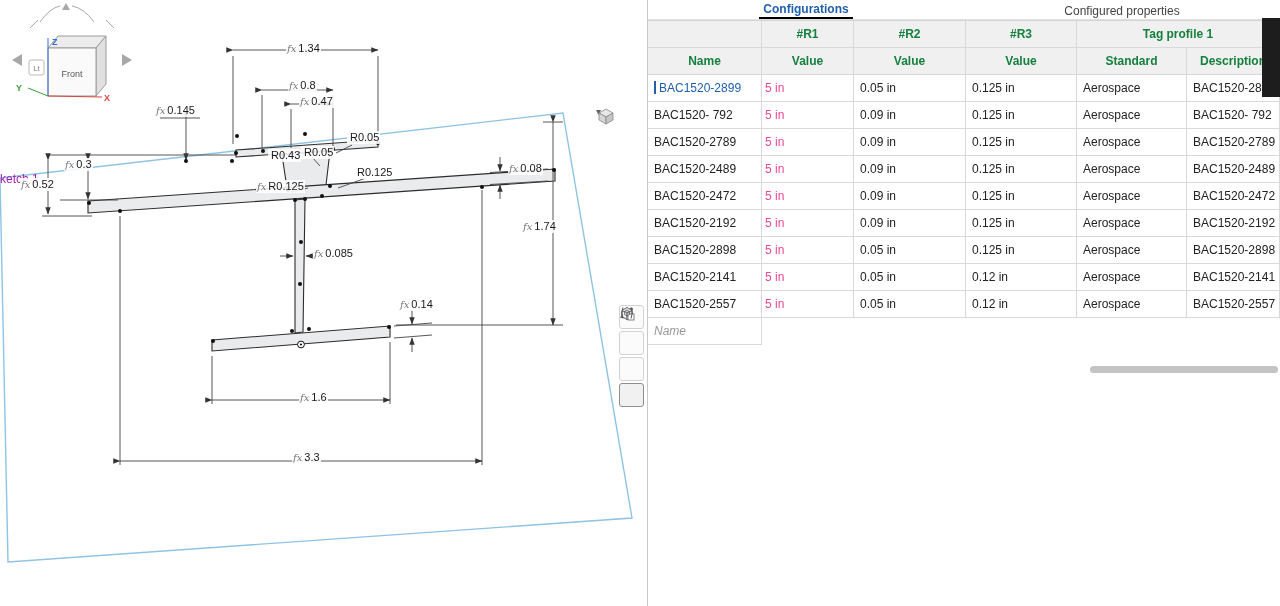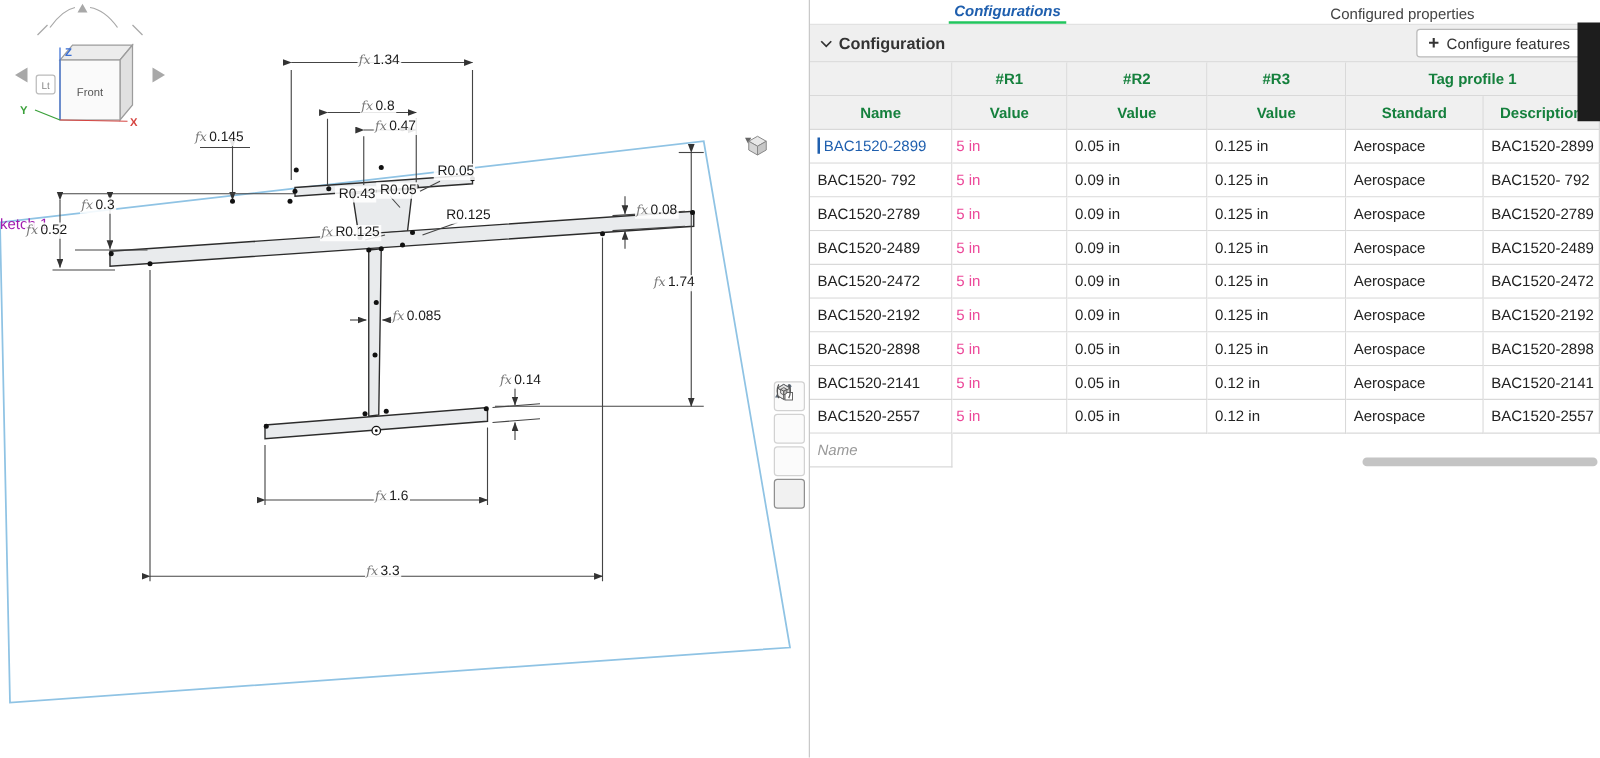--- a/index.html
+++ b/index.html
@@ -22,21 +22,21 @@
   .dock{position:absolute;left:619px;top:305px;display:flex;flex-direction:column;gap:2px;}
   .dock .dbtn{width:25px;height:24px;background:#fbfbfb;border:1px solid #d2d2d2;border-radius:3px;display:flex;align-items:center;justify-content:center;box-sizing:border-box;}
   .dock .dbtn.active{border-color:#8f8f8f;background:#f1f1f1;}
 
   
   .panel{position:absolute;left:647px;top:0;width:633px;height:606px;background:#fff;border-left:1px solid #c9c9c9;box-sizing:border-box;}
   .tabbar{display:flex;height:19px;border-bottom:1px solid #e2e2e2;background:#fff;font-size:12px;align-items:flex-end;}
   .tab{flex:1;text-align:center;color:#444;cursor:pointer;}
   .tab span{display:inline-block;padding:2px 4px 1px;}
   .tab.active{color:#1f5fae;font-weight:bold;}
-  .tab.active span{border-bottom:2px solid #22c55e;font-style:italic;}
+  .tab.active span{border-bottom:2px solid #000000;}
 
   .section{display:flex;align-items:center;height:29px;background:#efefef;padding:0 8px;box-sizing:border-box;}
   .section .title{font-weight:bold;font-size:13px;color:#333;margin-left:5px;}
   .section .spacer{flex:1;}
   .cfg-btn{display:flex;align-items:center;gap:6px;background:#fff;border:1px solid #b9b9b9;border-radius:3px;padding:0 9px;height:21px;font-size:12px;color:#333;cursor:pointer;margin-right:6px;}
   .cfg-btn .plus{font-size:15px;font-weight:bold;line-height:1;color:#333;}
 
   .cfg-table{font-size:12px;border-top:1px solid #d4d4d4;}
   .tr{display:grid;grid-template-columns:114px 92px 112px 111px 110px minmax(0,1fr);}
   .td{height:26px;line-height:26px;padding:0 6px;border-right:1px solid #d9d9d9;border-bottom:1px solid #d9d9d9;overflow:hidden;white-space:nowrap;background:#fff;box-sizing:content-box;}
@@ -234,31 +234,20 @@
     </div>
   </div>
 
   <div class="panel">
 
     <div class="tabbar">
       <div class="tab active"><span>Configurations</span></div>
       <div class="tab"><span>Configured properties</span></div>
     </div>
 
-    <div class="section">
-      <svg width="10" height="10">
-          <polyline points="1,3 5,7 9,3" fill="none" stroke="#333" stroke-width="1.4"></polyline>
-        </svg>
-      <span class="title">Configuration</span>
-      <span class="spacer"></span>
-      <div class="cfg-btn">
-        <span class="plus">+</span>
-        <span>Configure features</span>
-      </div>
-    </div>
 
     <div class="cfg-table">
       <div class="tr thead">
         <div class="td name"></div>
         <div class="td">#R1</div>
         <div class="td">#R2</div>
         <div class="td">#R3</div>
         <div class="td tag">Tag profile 1</div>
       </div>
       <div class="tr thead">

